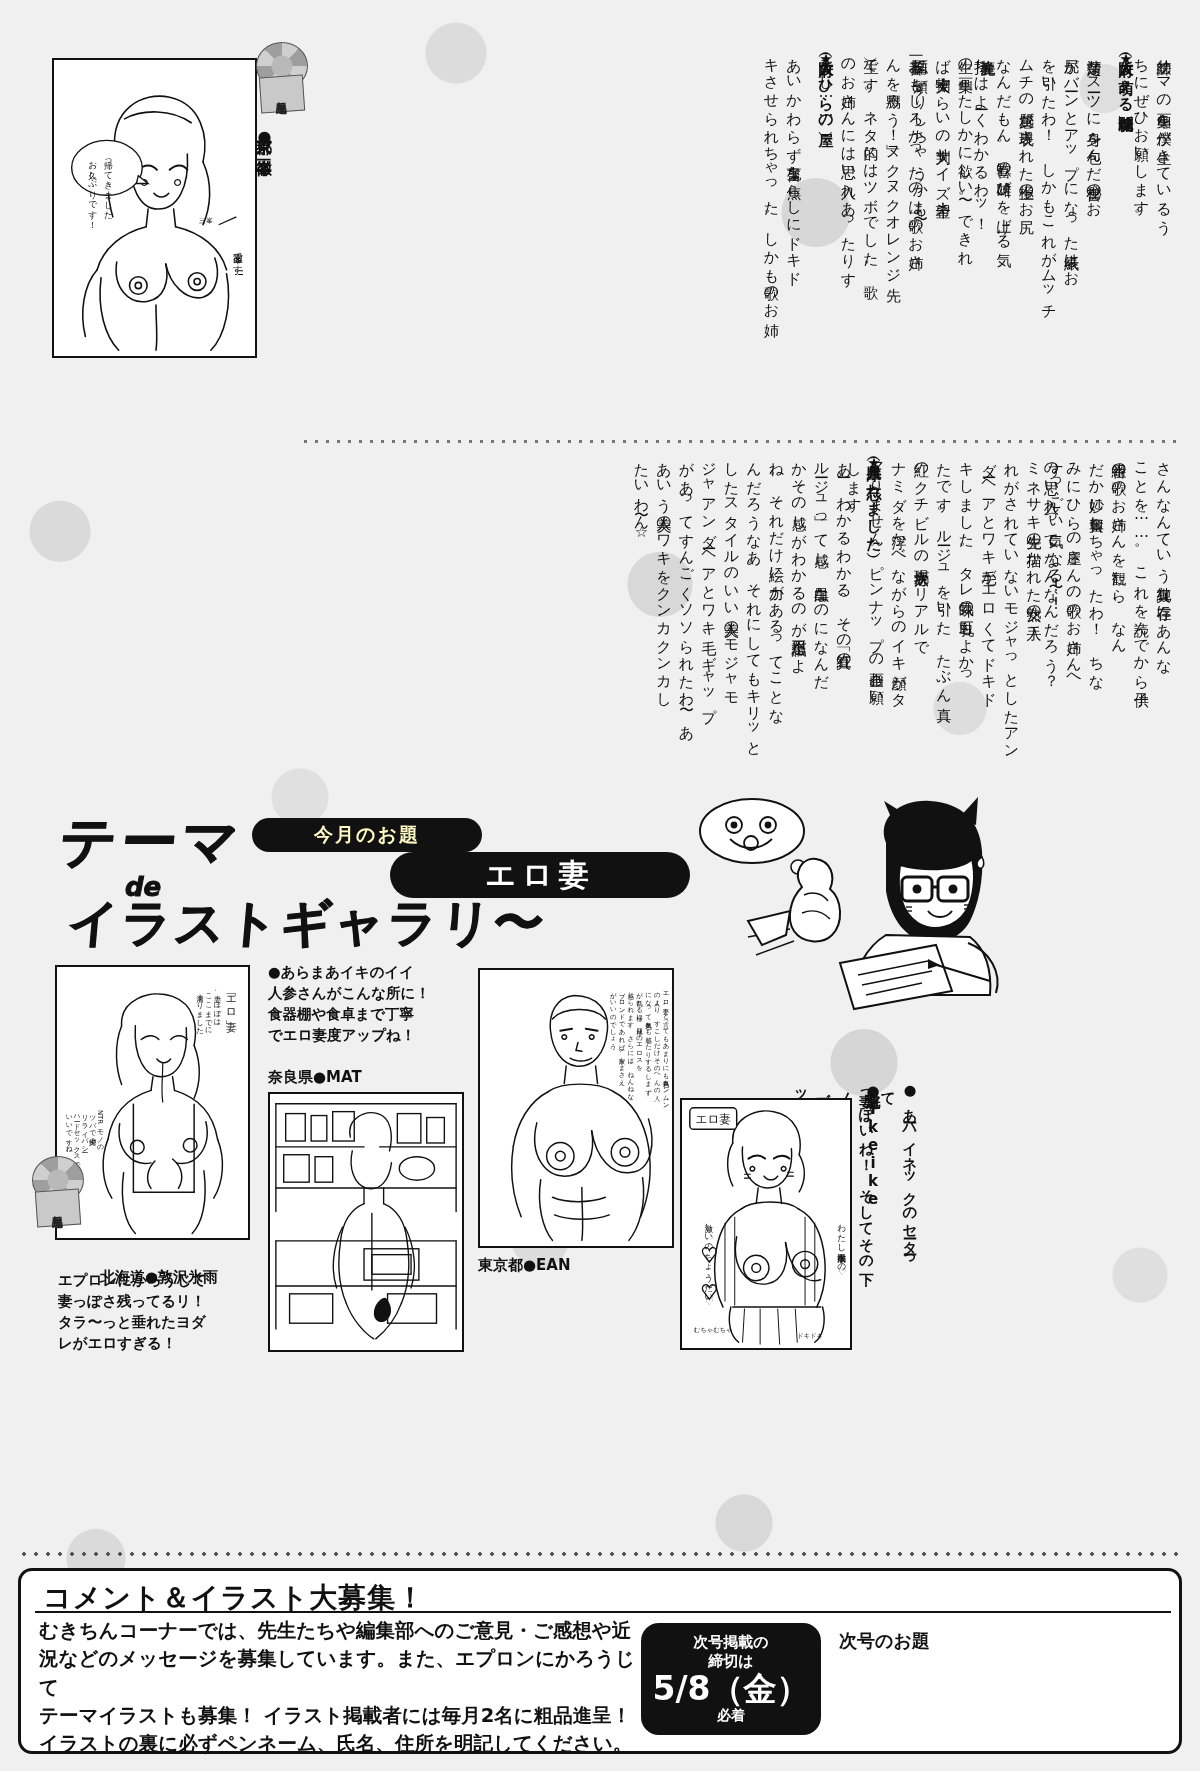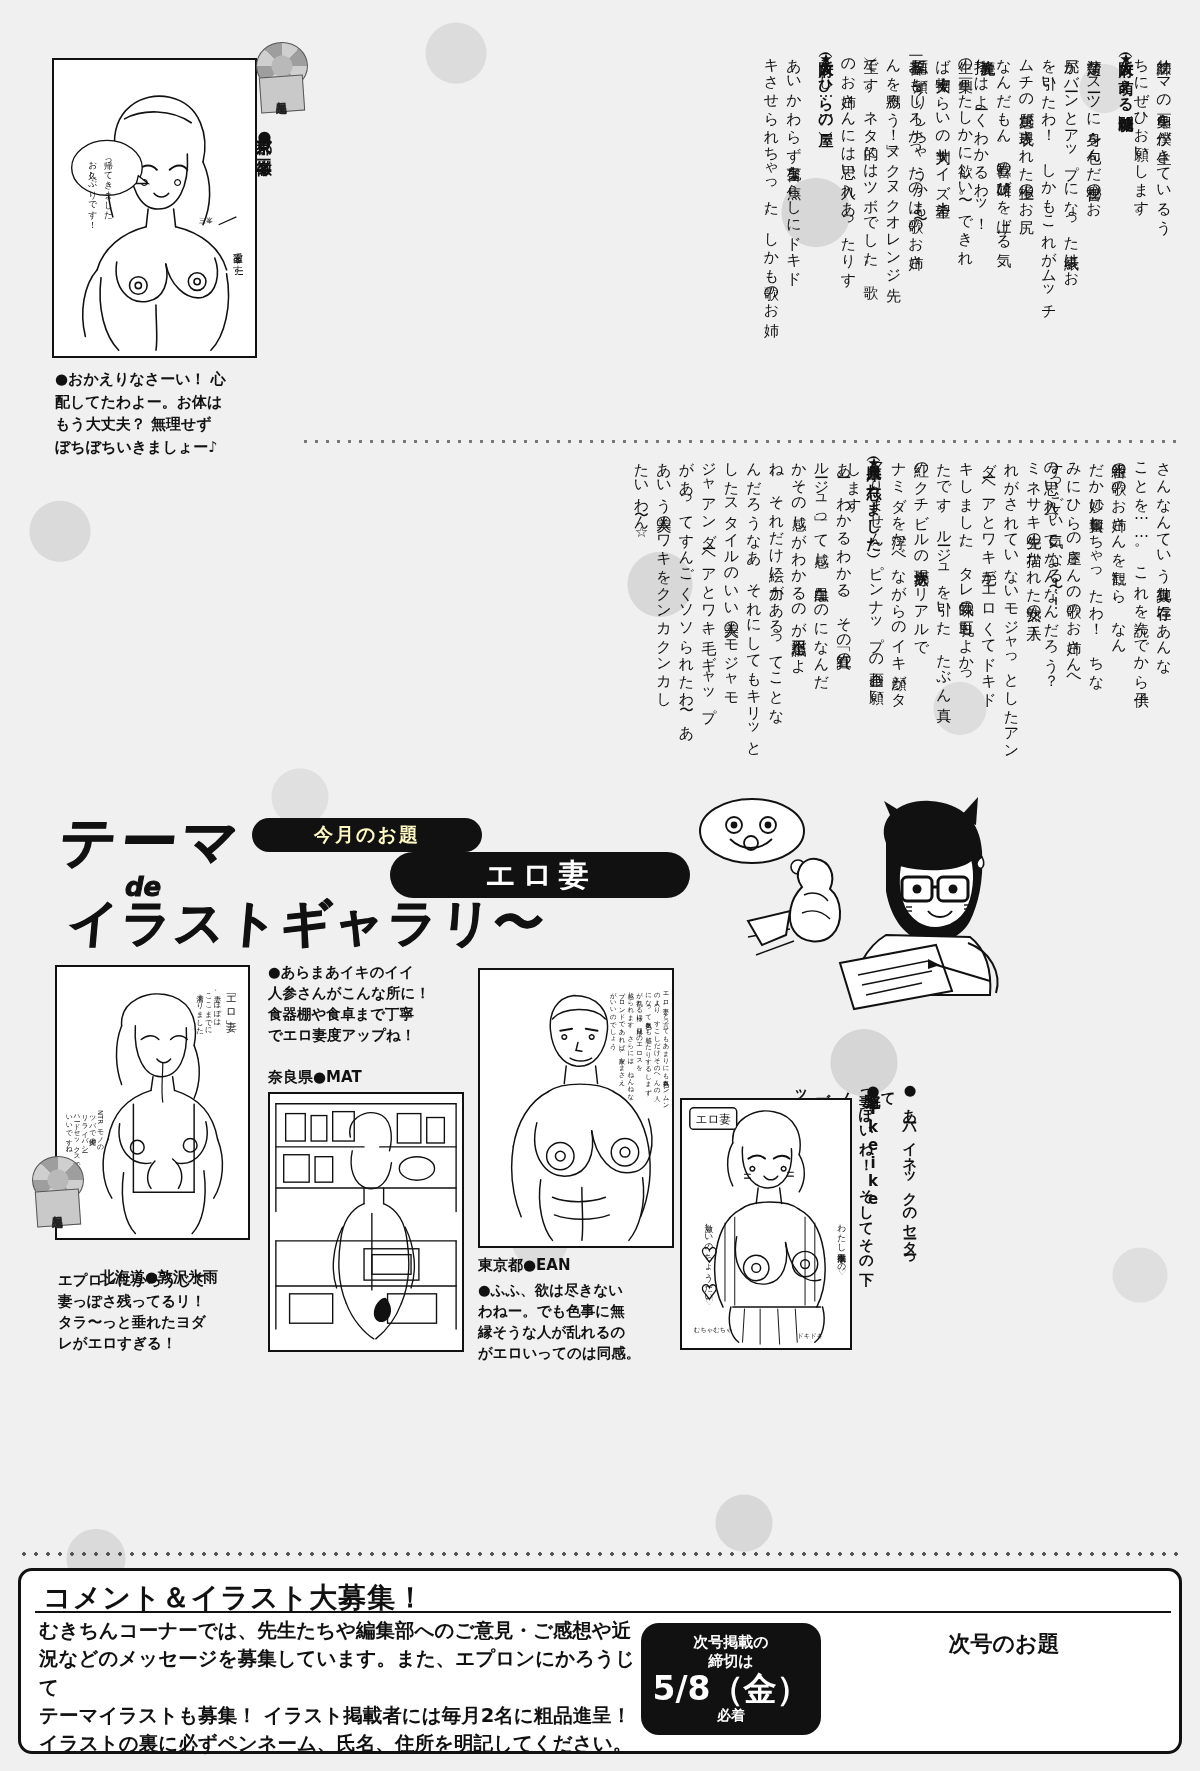--- a/index.html
+++ b/index.html
@@ -120,21 +120,21 @@
   #bottom-title{position:absolute;left:22px;top:8px;font-size:28px;font-weight:bold;color:#111;letter-spacing:1px;}
   #bottom-body{position:absolute;left:18px;top:46px;width:600px;font-size:19.5px;line-height:1.45;color:#111;font-weight:bold;}
   .bb-divider{position:absolute;left:14px;top:40px;width:1136px;height:0px;border-top:2px solid #111;}
   #deadline-pill{
     position:absolute;left:620px;top:52px;width:180px;height:112px;border-radius:18px;
     background:#111;color:#fff;display:flex;flex-direction:column;align-items:center;justify-content:center;
   }
   #deadline-label{font-size:15px;font-weight:bold;line-height:1.25;text-align:center;}
   #deadline-date{font-size:33px;font-weight:bold;line-height:1.1;}
   #deadline-note{font-size:14px;font-weight:bold;}
-  #next-theme-label{position:absolute;left:818px;top:58px;width:330px;text-align:center;font-size:22px;font-weight:bold;color:#111;}
+  #next-theme-label{position:absolute;left:818px;top:58px;width:330px;text-align:left;font-size:18px;font-weight:bold;color:#111;}
   #next-theme-value{position:absolute;left:818px;top:88px;width:330px;text-align:center;font-size:42px;font-weight:bold;color:#111;letter-spacing:2px;}
   .dotrow{position:absolute;height:4px;background-image:radial-gradient(circle,#555 0 1.7px,transparent 2px);
     background-size:12px 4px;background-repeat:repeat-x;}
 </style>
 </head>
 <body>
 
 <div class="paper-bg"></div>
 
 <div class="page">
@@ -192,24 +192,20 @@
   </div>
 
   <div class="rosette" style="left:252px;top:42px;">
     <div class="flower"></div>
     <div class="ribbon"></div>
     <div class="rlabel">粗品進呈</div>
   </div>
 
   <div class="vcol bold" style="position:absolute;left:252px;top:125px;height:130px;font-size:16px;">東京都●三峯徹</div>
 
-  <div style="position:absolute;left:55px;top:368px;width:215px;font-size:15px;line-height:1.5;font-weight:bold;color:#111;white-space:pre-wrap;">●おかえりなさーい！ 心
-配してたわよー。お体は
-もう大丈夫？ 無理せず
-ぼちぼちいきましょー♪</div>
 
   <div id="letters-top">
     <div class="vcol" style="width:36px;">絵師サマの画集を僕が生きているう
 ちにぜひお願いします。</div>
     <div class="vcol bold" style="width:30px;">（大阪府★萌える糖闘魂）</div>
     <div class="vcol" style="width:104px;">清楚なスーツに身を包んだ秘書のお
 尻がバーンとアップになった表紙はお
 を引いたわ！ しかもこれがムッチ
 ムチの質感が表現された極上のお尻
 なんだもん。歓喜の雄叫びを上げる気
@@ -515,24 +511,20 @@
         <text x="172" y="18" writing-mode="tb">になって色気をも感じたりするしまず</text>
         <text x="163" y="18" writing-mode="tb">が乱れる様に、目移りのエロスを</text>
         <text x="154" y="18" writing-mode="tb">感じられます。さらには、ねんねな</text>
         <text x="145" y="18" writing-mode="tb">ブロンドであれば…家をまさえ</text>
         <text x="136" y="18" writing-mode="tb">がいいのでしょう。</text>
       </g>
     </svg>
   </div>
 
   <div class="gcredit" style="position:absolute;left:478px;top:1256px;">東京都●EAN</div>
-  <div class="gcaption" style="position:absolute;left:478px;top:1280px;width:200px;white-space:pre-wrap;">●ふふ、欲は尽きない
-わねー。でも色事に無
-縁そうな人が乱れるの
-がエロいってのは同感。</div>
 
   <div class="gcaption" style="position:absolute;left:880px;top:1082px;width:40px;height:190px;writing-mode:vertical-rl;text-orientation:upright;white-space:pre-wrap;line-height:1.5;">●あーハイネックのセーターって
 妻っぽいね！ そしてその下ノー
 ブラってのがエロ妻だわねッ♪</div>
   <div class="gcredit" style="position:absolute;left:858px;top:1082px;width:24px;height:190px;writing-mode:vertical-rl;text-orientation:upright;">北海道●ikeike</div>
 
   <div class="frame" style="left:680px;top:1098px;width:172px;height:252px;">
     <svg class="sketch" viewBox="0 0 172 252">
       <rect width="172" height="252" fill="#fff"></rect>
       <g fill="none" stroke="#111" stroke-width="1.5" stroke-linecap="round">

